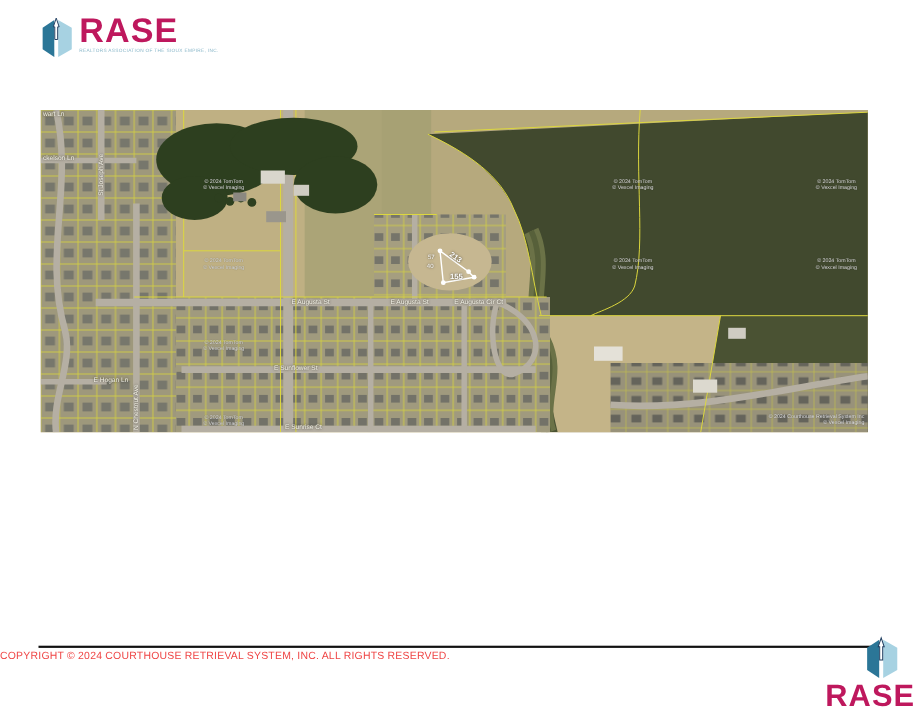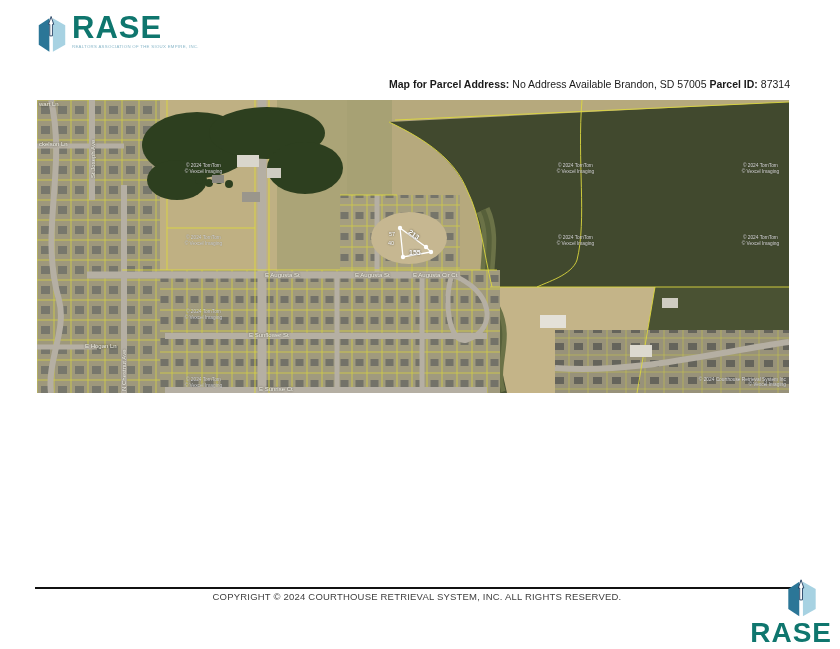--- a/index.html
+++ b/index.html
@@ -1,21 +1,21 @@
 <!DOCTYPE html>
 <html><head>
 <meta charset="utf-8">
 <style>
   html,body{margin:0;padding:0;background:#ffffff;font-family:"Liberation Sans",sans-serif;}
   #page{position:relative;width:840px;height:649px;background:#fff;overflow:hidden;}
 
   
   .logo-top{position:absolute;left:37px;top:13px;display:flex;align-items:flex-start;gap:5px;}
   .logo-word{display:flex;flex-direction:column;line-height:1;}
-  .logo-name{font-size:31px;font-weight:bold;color:#0f766e;letter-spacing:1px;line-height:0.95;}
+  .logo-name{font-size:31px;font-weight:bold;color:#be185d;letter-spacing:1px;line-height:0.95;}
   .logo-tagline{font-size:6px;color:#8ab7c9;letter-spacing:0.4px;white-space:nowrap;
     transform:scale(0.72);transform-origin:left top;margin-top:2px;}
 
   
   .map-title{position:absolute;top:78px;right:50px;font-size:10.5px;color:#1a1a1a;white-space:nowrap;}
   .map-title b{font-weight:bold;}
 
   
   .map{position:absolute;left:37px;top:100px;width:752px;height:293px;overflow:hidden;background:#b6a97d;}
   .map svg{position:absolute;left:0;top:0;}
@@ -26,21 +26,21 @@
     white-space:nowrap;text-shadow:0 0 1px rgba(0,0,0,.7);transform:scale(.8);transform-origin:center;}
   .credit{position:absolute;right:3px;bottom:5px;font-size:6px;color:rgba(255,255,255,.9);
     text-align:right;line-height:1.2;white-space:nowrap;text-shadow:0 0 1px rgba(0,0,0,.8);
     transform:scale(.8);transform-origin:right bottom;}
   .dim{position:absolute;font-size:7px;font-weight:bold;color:#ffffff;line-height:1;
     text-shadow:0 0 2px rgba(0,0,0,.75);white-space:nowrap;}
   .dim.small{font-size:5.5px;font-weight:normal;}
 
   
   .rule{position:absolute;left:35px;top:587px;width:760px;height:2px;background:#111;}
-  .footer-text{position:absolute;left:0;top:591px;width:834px;text-align:center;color:#404040;}
+  .footer-text{position:absolute;left:0;top:591px;width:834px;text-align:left;color:#ef4444;}
   .footer-line1{font-size:9.5px;letter-spacing:0.2px;}
   .footer-line2{font-size:9.5px;margin-top:1px;}
   .logo-bottom{position:absolute;right:8px;top:578px;width:70px;display:flex;flex-direction:column;align-items:flex-end;}
   .logo-bottom .logo-name{font-size:28px;}
 </style>
 </head>
 <body>
 
 <div id="page">
 
@@ -51,26 +51,20 @@
       <g stroke="#1c3b5e" stroke-width="1" fill="#ffffff">
         <polygon points="13,11 16,2 16,2 19,11 17.5,11 17.5,24 14.5,24 14.5,11"></polygon>
       </g>
     </svg>
     <div class="logo-word">
       <span class="logo-name">RASE</span>
       <span class="logo-tagline">REALTORS ASSOCIATION OF THE SIOUX EMPIRE, INC.</span>
     </div>
   </div>
 
-  <div class="map-title">
-    <b>Map for Parcel Address:</b>
-    <span>No Address Available Brandon, SD 57005</span>
-    <b>Parcel ID:</b>
-    <span>87314</span>
-  </div>
 
   <div class="map">
     <svg width="752" height="293" viewBox="0 0 752 293">
       <defs>
         <pattern id="lotsL" width="17" height="20" patternUnits="userSpaceOnUse">
           <rect width="17" height="20" fill="none" stroke="#d8d43c" stroke-width="0.8"></rect>
           <rect x="4" y="6" width="9" height="8" fill="#73736a"></rect>
         </pattern>
         <pattern id="lotsM" width="15" height="21" patternUnits="userSpaceOnUse">
           <rect width="15" height="21" fill="none" stroke="#d8d43c" stroke-width="0.8"></rect>

